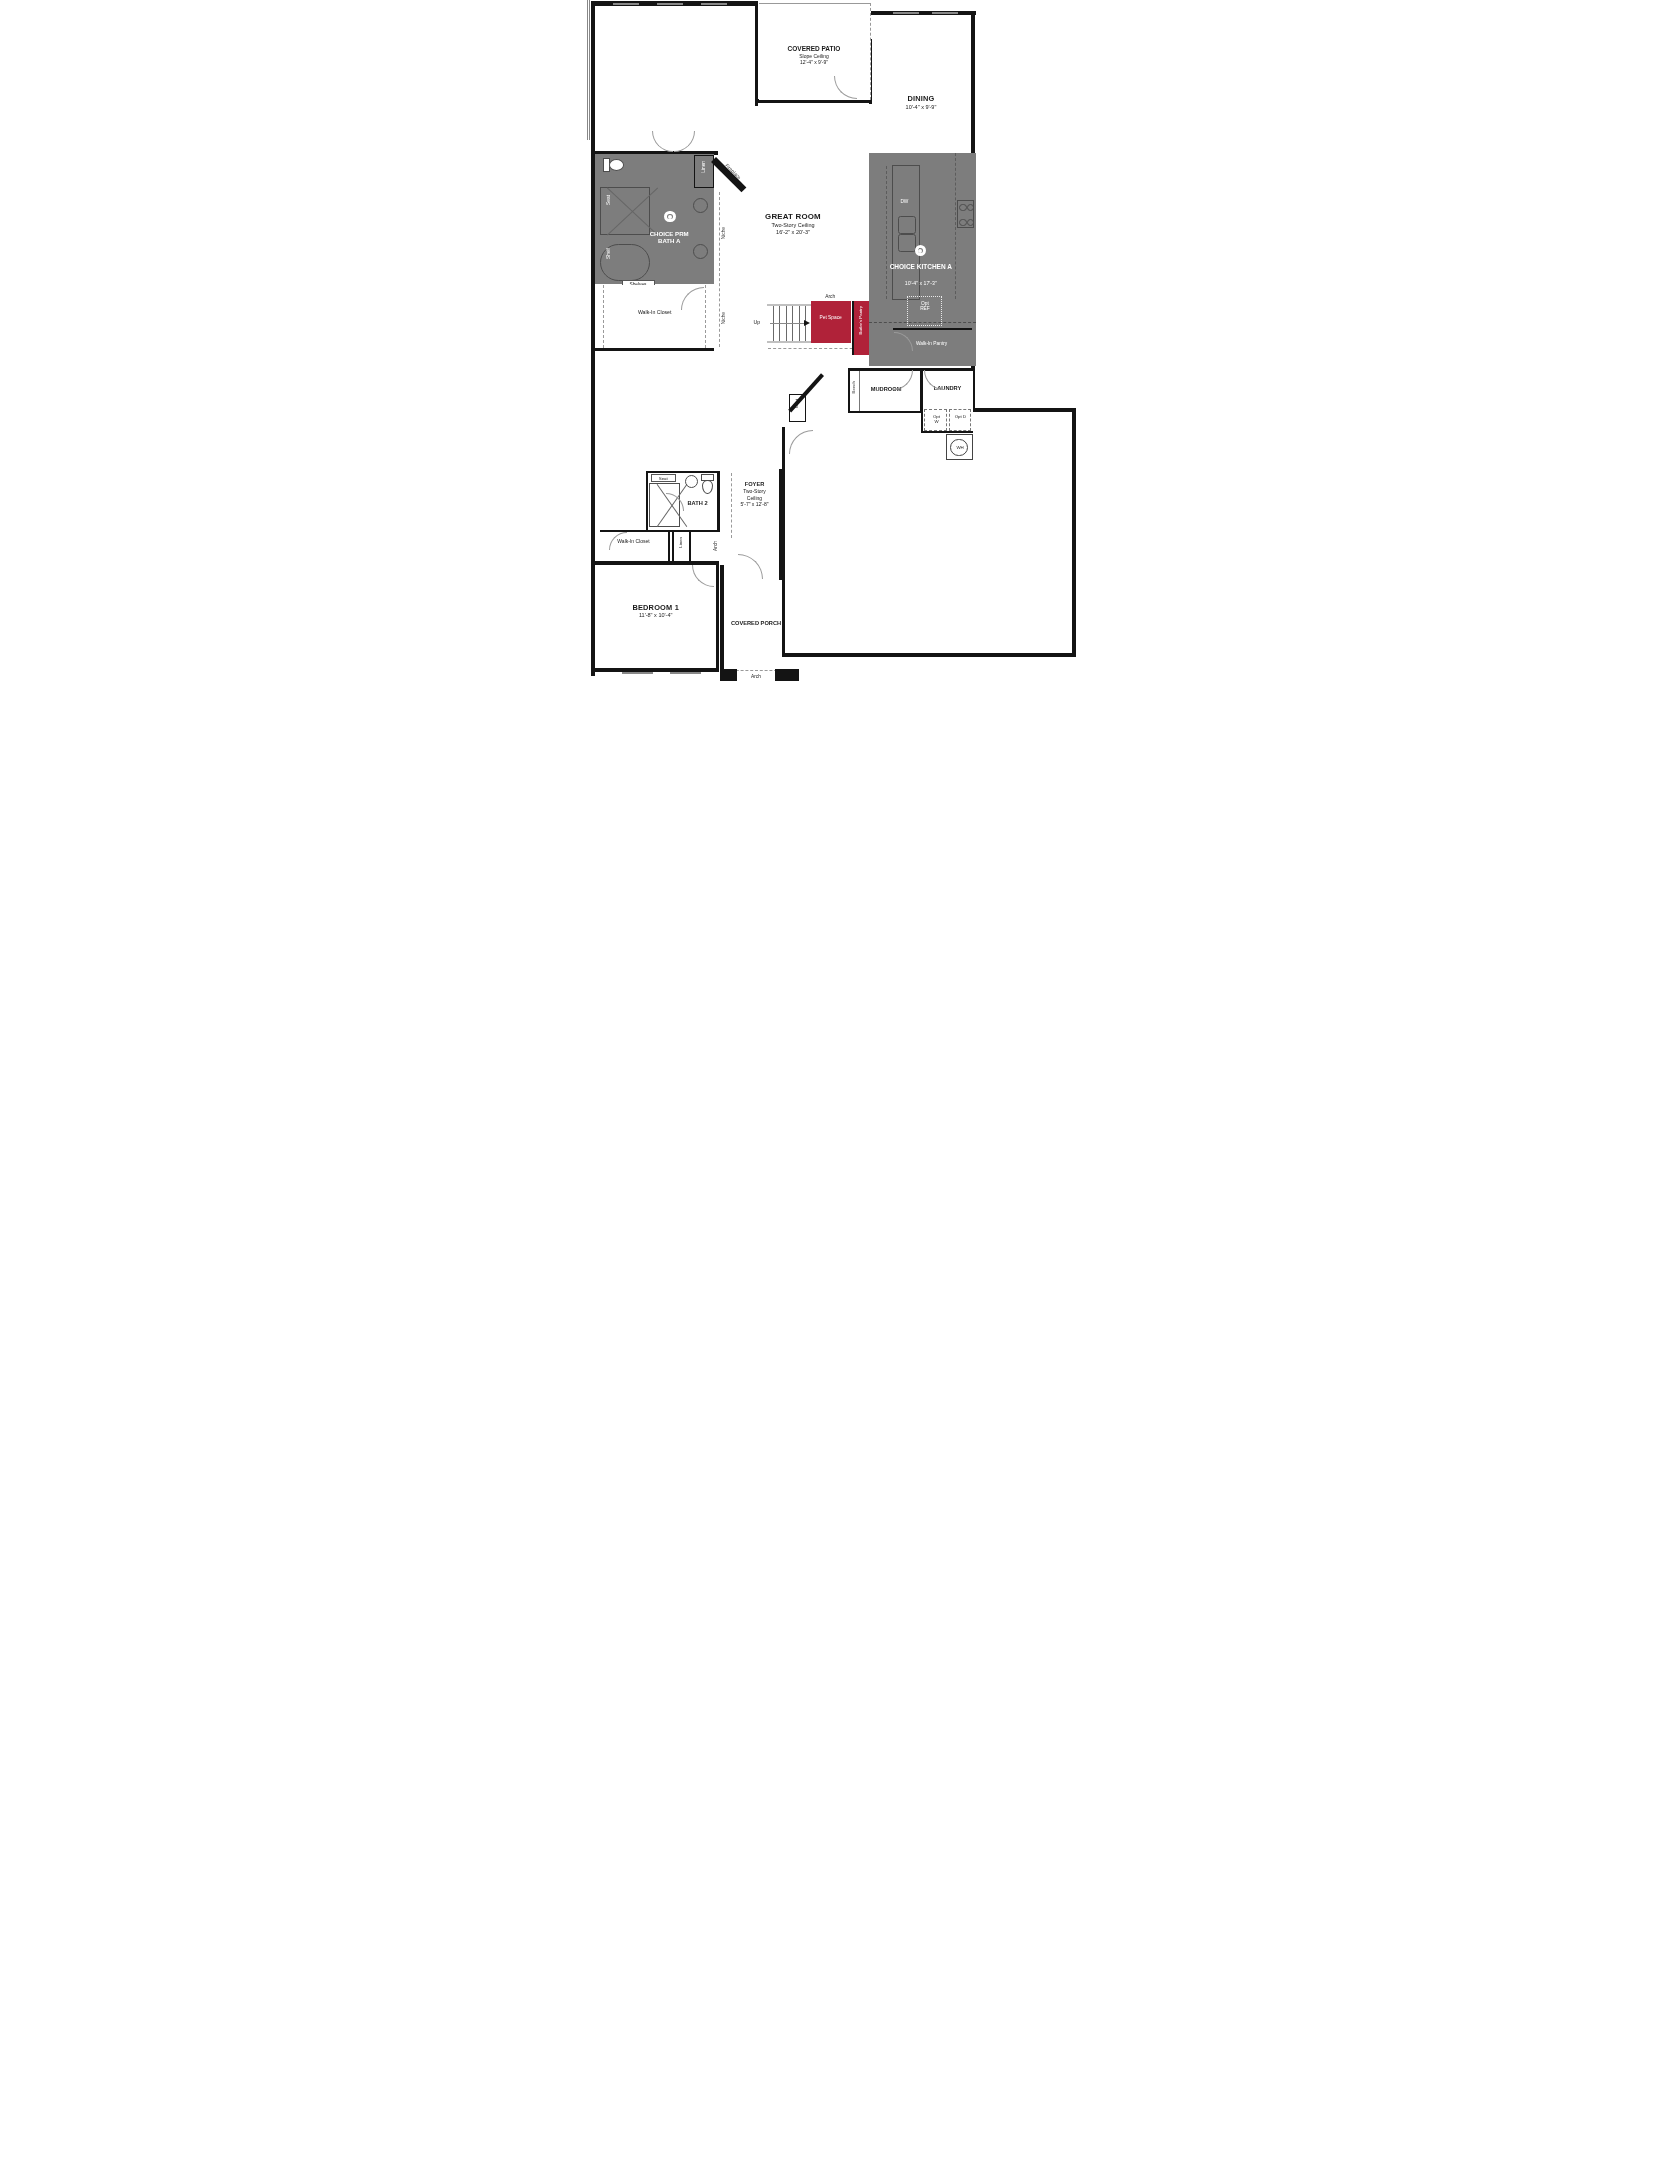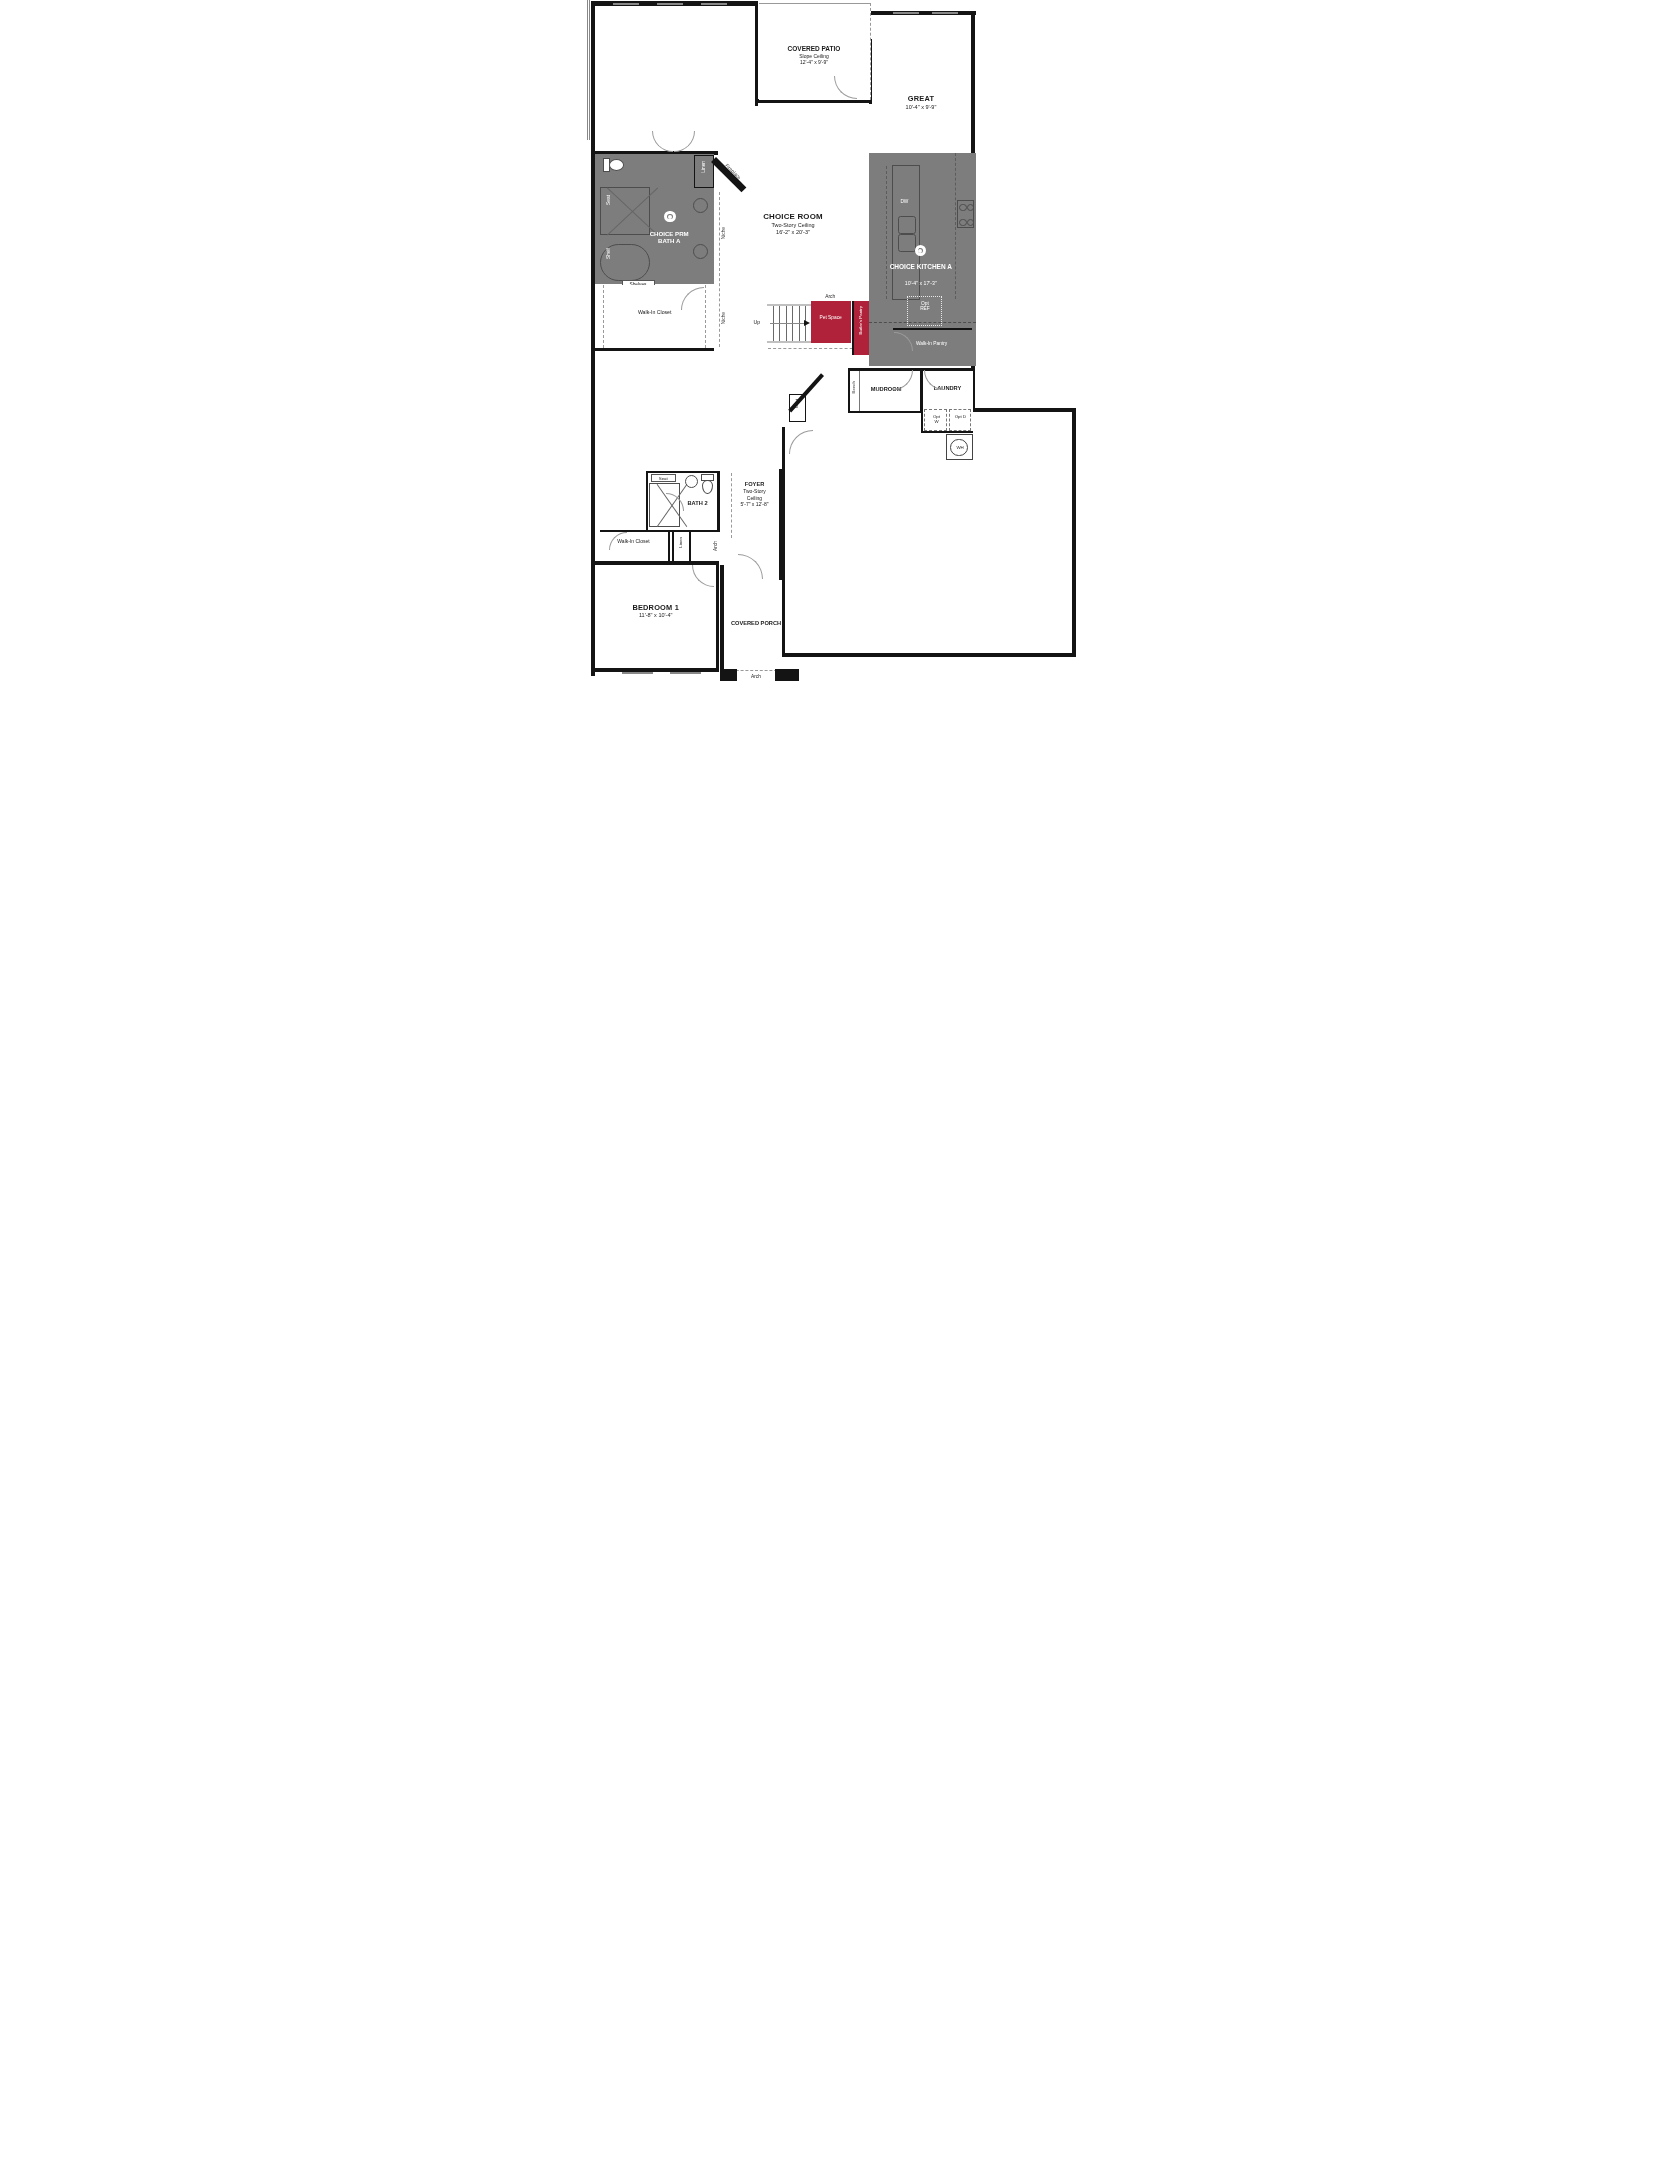--- a/index.html
+++ b/index.html
@@ -70,28 +70,28 @@
   <div class="room" style="left:172px;top:2.6px;width:112px;height:97px;border-top:1.3px double #999;border-right:0.9px dashed #999;">
     <div class="rl" style="top:41px;">
       <div class="rn-sm" style="font-size:6.5px;">COVERED PATIO</div>
       <div class="rs">Slope Ceiling</div>
       <div class="rs">12'-4" x 9'-9"</div>
     </div>
   </div>
 
   <div class="room" style="left:285px;top:15.3px;width:99px;height:138px;">
     <div class="rl" style="top:79px;">
-      <div class="rn" style="font-size:7.4px;">GREAT</div>
+      <div class="rn" style="font-size:7.4px;">DINING</div>
       <div class="rs" style="font-size:5.5px;">10'-4" x 9'-9"</div>
     </div>
   </div>
 
   <div class="room" style="left:131px;top:155px;width:151px;height:192px;">
     <div class="rl" style="top:57px;">
-      <div class="rn" style="font-size:7.9px;">CHOICE ROOM</div>
+      <div class="rn" style="font-size:7.9px;">GREAT ROOM</div>
       <div class="rs" style="font-size:5.5px;">Two-Story Ceiling</div>
       <div class="rs" style="font-size:5.5px;">16'-2" x 20'-3"</div>
     </div>
     <div class="dash" style="position:absolute;left:50px;top:193px;width:100px;height:0;border-width:0.9px 0 0 0;"></div>
   </div>
 
   <div class="room gray" style="left:8.7px;top:154px;width:119px;height:130px;">
 
     <div class="fix" style="left:7.9px;top:3.5px;width:20px;height:13px;">
       <div class="fixo" style="position:absolute;left:0;top:0.9px;width:5.2px;height:11.4px;background:#fff;"></div>

